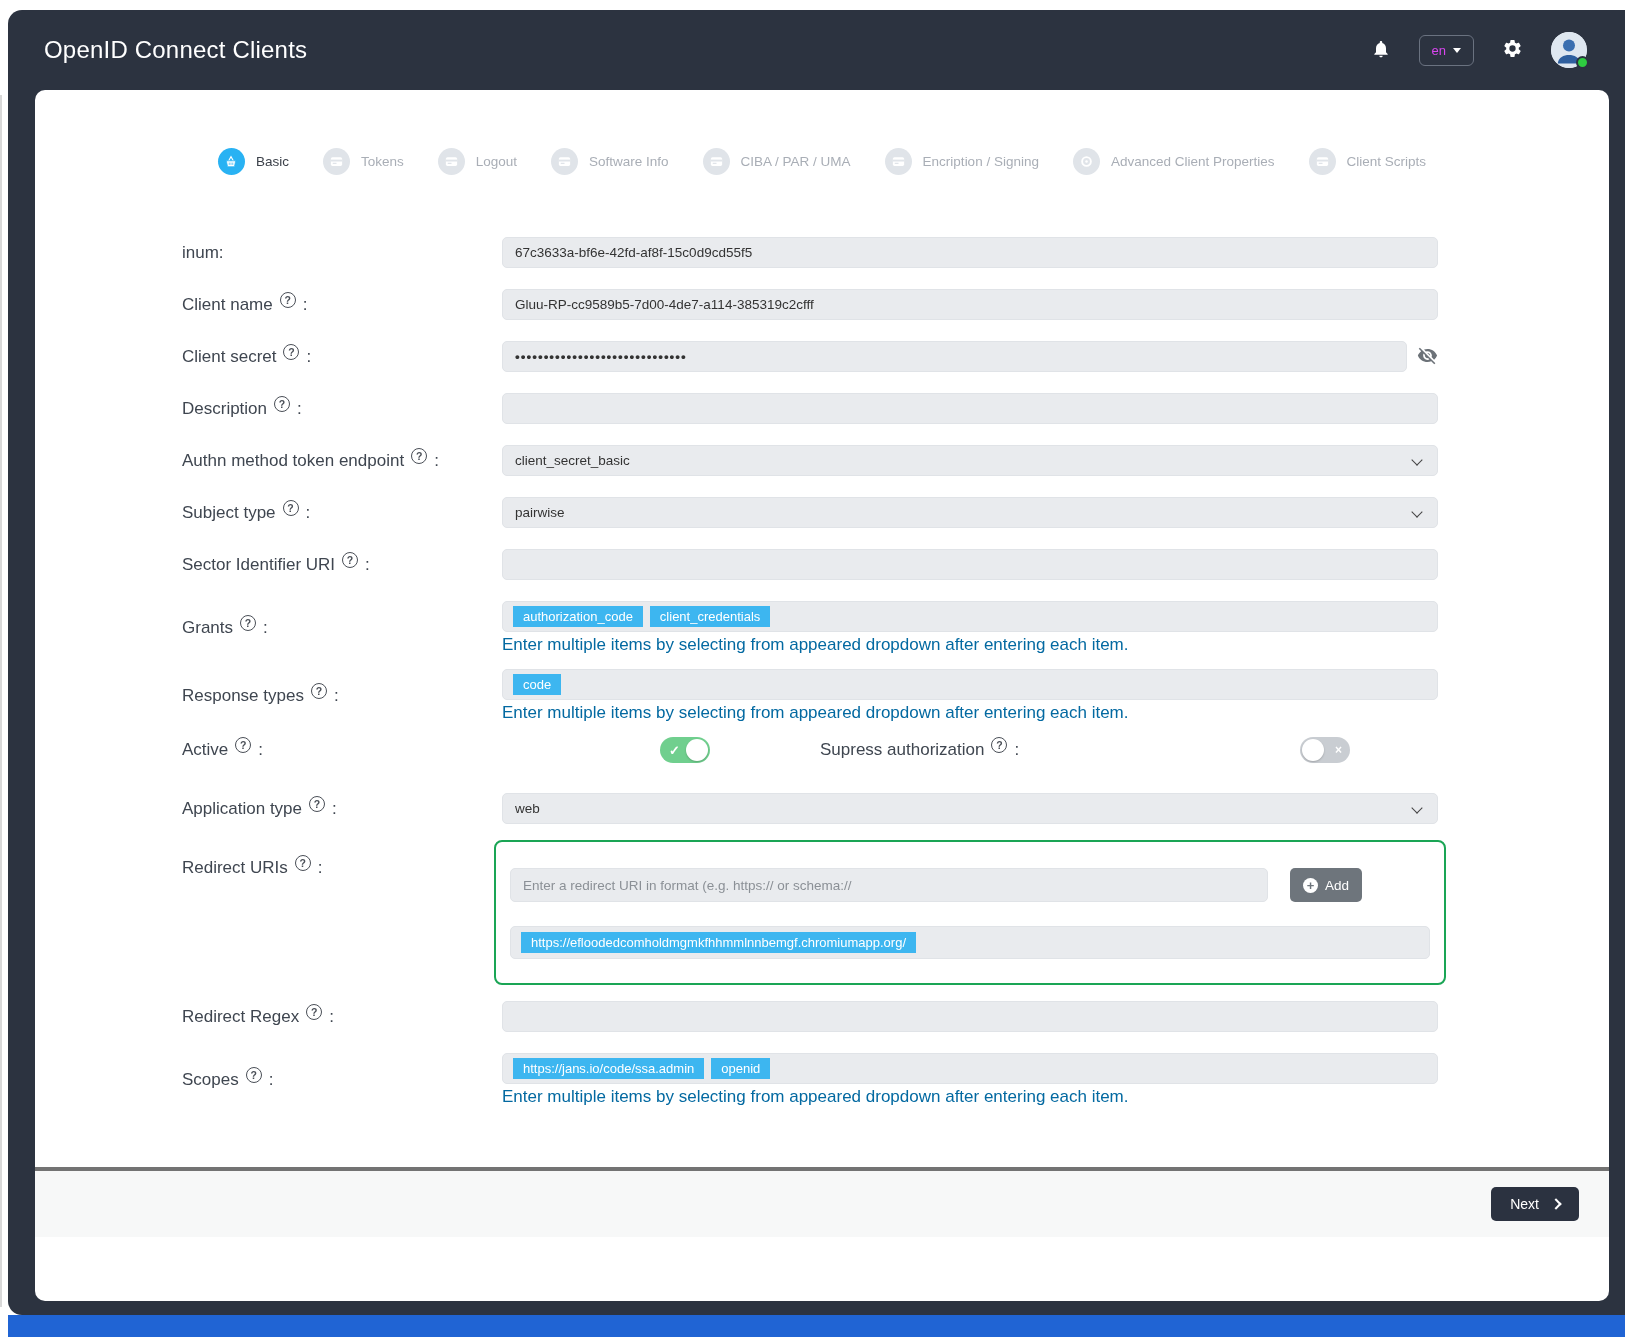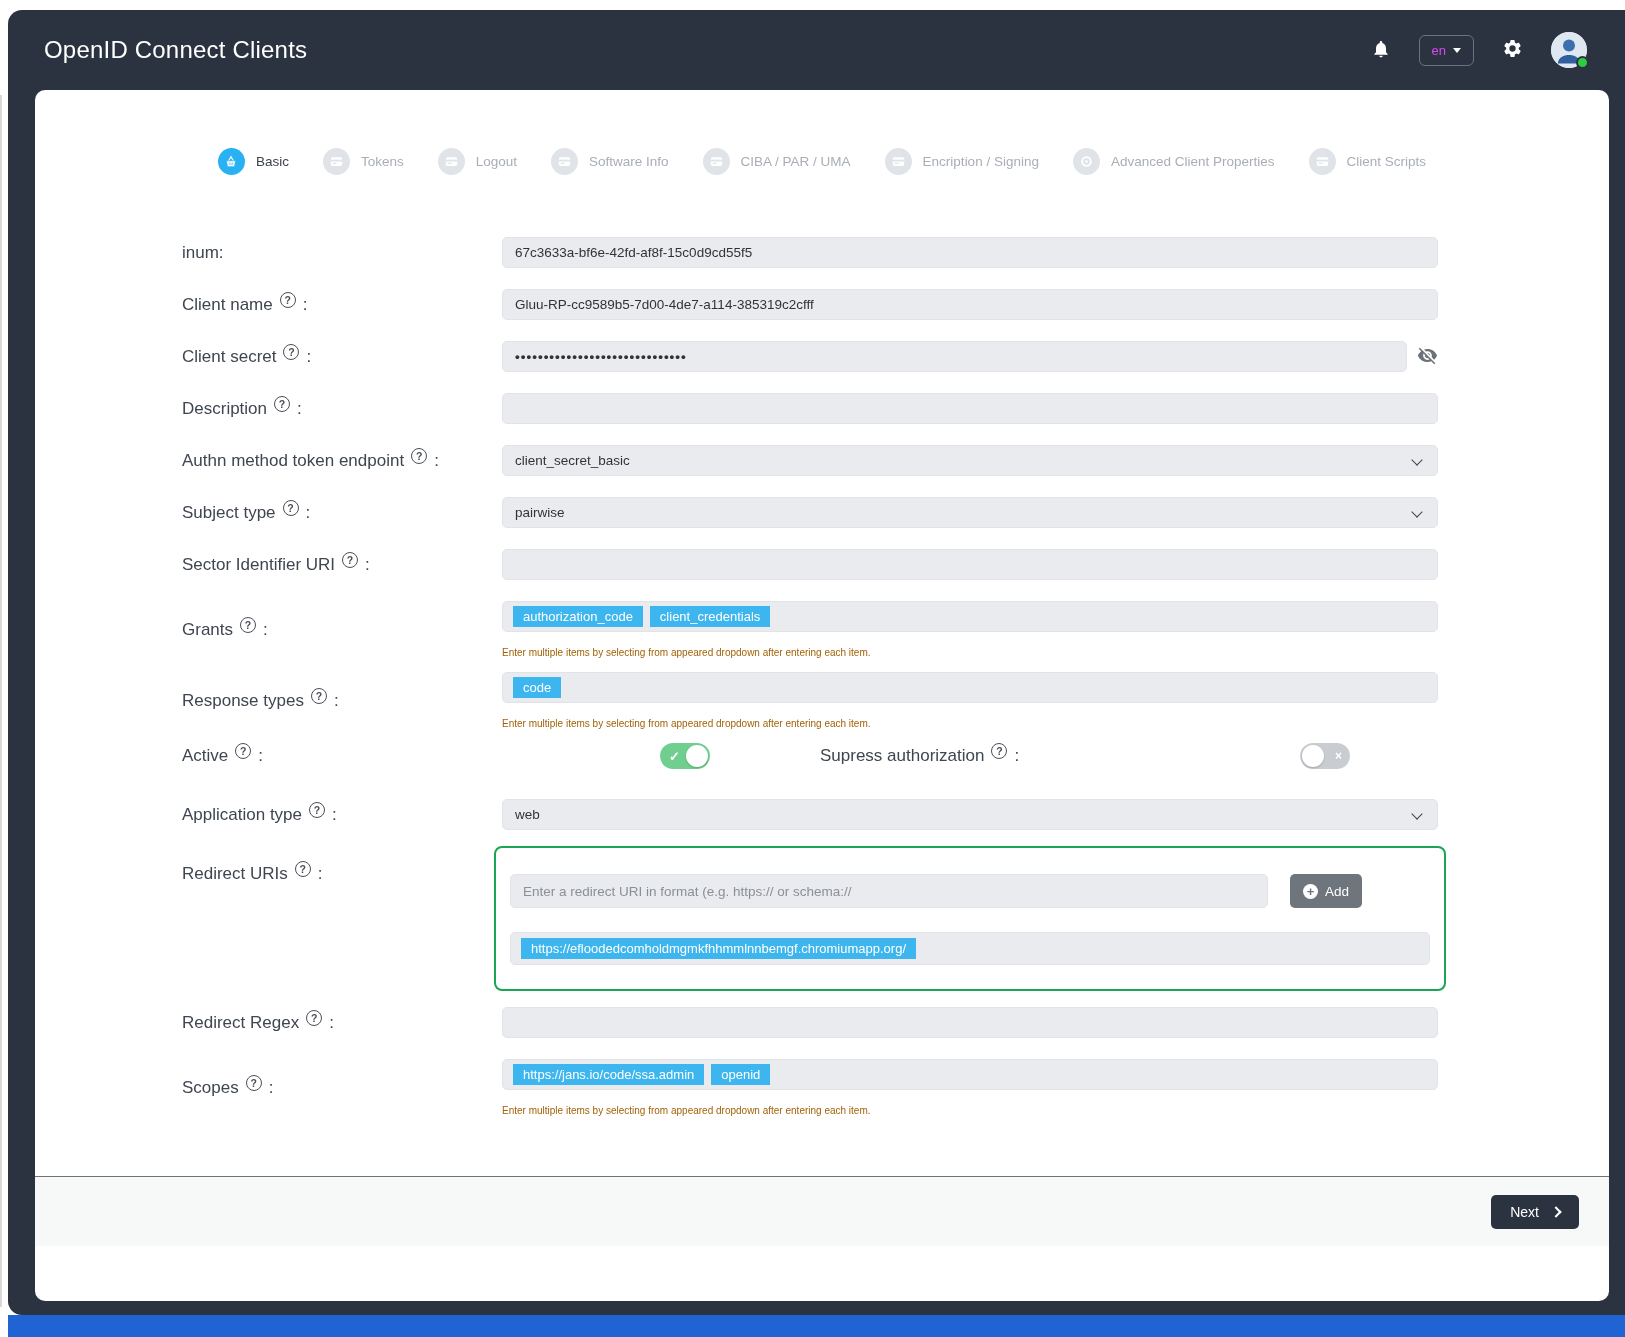--- a/index.html
+++ b/index.html
@@ -35,21 +35,21 @@
   .form { padding:62px 171px 0 147px; }
   .row { display:grid; grid-template-columns:320px 1fr; align-items:center; margin-bottom:21px; }
   .row.top-align { align-items:flex-start; }
   .lbl { font-size:17px; color:#3f4650; display:flex; align-items:center; gap:7px; }
   .help { display:inline-flex; width:16px; height:16px; border:1.4px solid #4a4f57; border-radius:50%; color:#4a4f57; font-size:10.5px; font-weight:bold; align-items:center; justify-content:center; position:relative; top:-5px; cursor:pointer; }
   .txt, .chips-box { width:100%; height:31px; background:#e9ebee; border:1px solid #e0e3e7; border-radius:5px; padding:0 12px; font-size:13.5px; color:#333; font-family:"Liberation Sans", sans-serif; }
   .select-box { position:relative; width:100%; height:31px; background:#e9ebee; border:1px solid #e0e3e7; border-radius:5px; padding:0 12px; font-size:13.5px; color:#333; display:flex; align-items:center; cursor:pointer; }
   .select-chev { position:absolute; right:16px; top:10px; width:8px; height:8px; border-right:1.8px solid #444; border-bottom:1.8px solid #444; transform:rotate(45deg); }
   .chips-box { display:flex; align-items:center; gap:7px; padding:0 10px; }
   .chip { background:#3db6f0; color:#fff; border-radius:0; padding:3px 10px; font-size:13px; white-space:nowrap; cursor:pointer; }
-  .helper { font-size:10px; color:#a16207; margin-top:15px; }
+  .helper { font-size:17px; color:#0369a1; margin-top:3px; }
   .helper-wrap { margin-bottom:14px; }
   .secret-wrap { display:flex; align-items:center; gap:10px; }
   .secret-wrap .txt { letter-spacing:1px; font-weight:bold; }
   .eye-btn { background:none; border:none; cursor:pointer; display:flex; }
   .toggle { width:50px; height:26px; border-radius:13px; position:relative; display:inline-block; cursor:pointer; flex:0 0 50px; }
   .toggle.on { background:#70cf8e; }
   .toggle.off { background:#c9cdd2; }
   .tg-knob { position:absolute; top:2px; width:22px; height:22px; border-radius:50%; background:#fff; box-shadow:0 1px 2px rgba(0,0,0,.2); }
   .toggle.on .tg-knob { right:2px; }
   .toggle.off .tg-knob { left:2px; }
@@ -64,21 +64,21 @@
   .uri-row .txt { flex:1; height:34px; background:#e9ebee; }
   .uri-row .txt::placeholder { color:#8b9096; }
   .add-btn { margin-left:22px; margin-right:68px; background:#6e757c; border:none; color:#fff; font-size:13.5px; height:34px; padding:0 13px; border-radius:5px; display:flex; align-items:center; gap:7px; cursor:pointer; }
   .plus-circle { width:15px; height:15px; border-radius:50%; background:#fff; color:#6e757c; font-size:13px; font-weight:bold; display:inline-flex; align-items:center; justify-content:center; line-height:1; }
   .uri-chips { margin-top:24px; min-height:33px; background:#e9ebee; border:1px solid #e0e3e7; border-radius:5px; display:flex; align-items:center; padding:0 10px; }
   .row-uri { margin-bottom:16px; }
   .row-app { margin-bottom:16px; }
   .lbl-top { padding-top:18px; }
 
   
-  .footer-band { margin-top:46px; background:#f7f8f8; border-top:1px solid #737373; height:70px; display:flex; align-items:center; justify-content:flex-end; padding-right:30px; }
+  .footer-band { margin-top:46px; background:#f7f8f8; border-top:4px solid #737373; height:70px; display:flex; align-items:center; justify-content:flex-end; padding-right:30px; }
   .next-btn { background:#2b3240; border:none; color:#fff; font-size:14px; padding:9px 19px; border-radius:5px; display:flex; align-items:center; gap:13px; cursor:pointer; }
   .next-chev { width:8px; height:8px; border-right:2px solid #fff; border-top:2px solid #fff; transform:rotate(45deg); }
   .card-bottom { height:46px; background:#fff; }
 </style>
 </head>
 <body>
 
 <div class="viewport">
   <div class="edge-line"></div>
 

